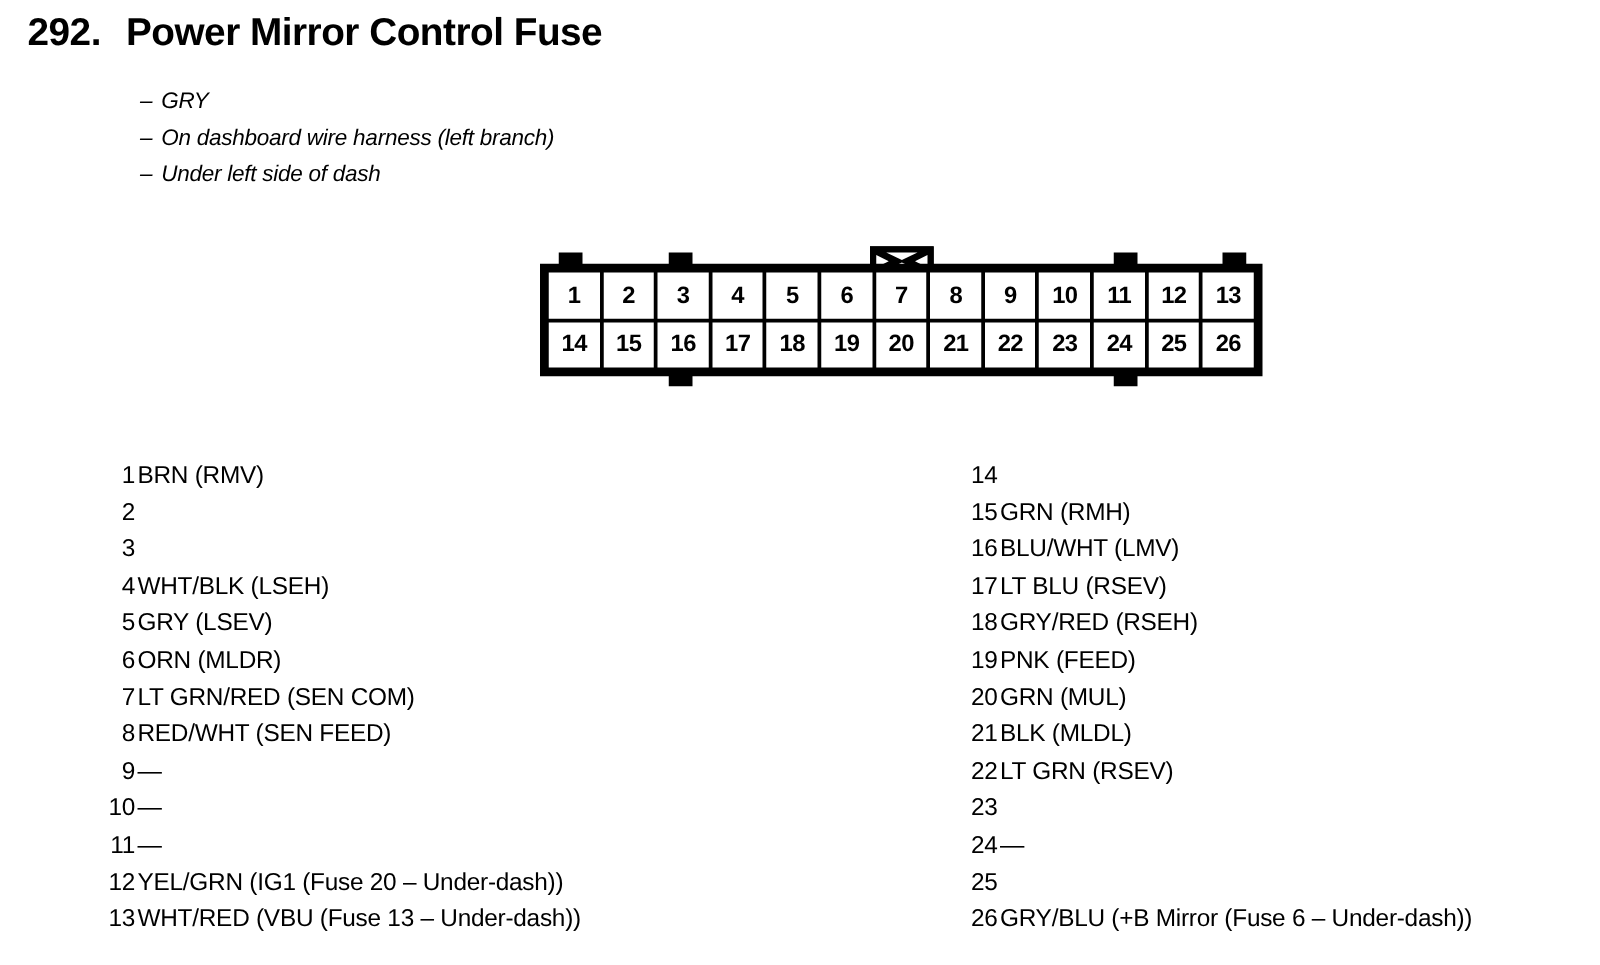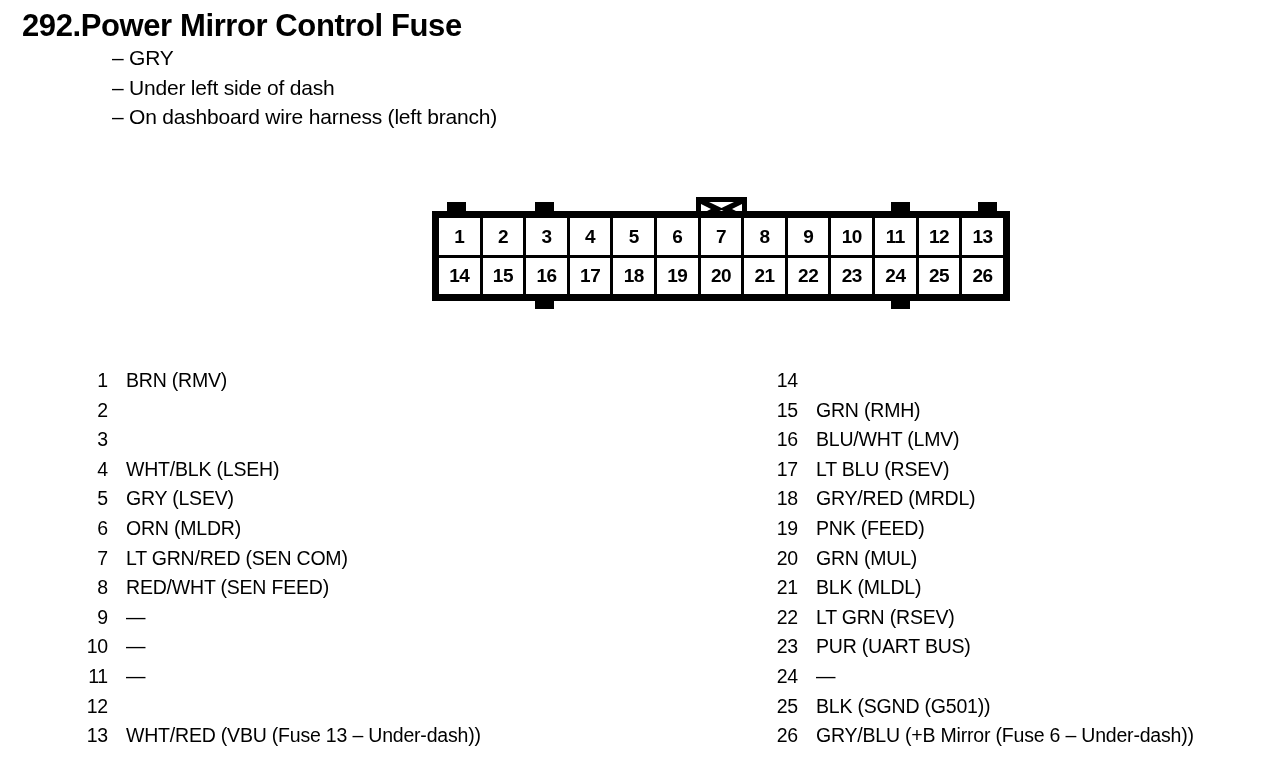--- a/index.html
+++ b/index.html
@@ -21,29 +21,30 @@
   #page-title {
     position: absolute;
     left: 22px;
     top: 9px;
     font-size: 31px;
     font-weight: bold;
     letter-spacing: -0.4px;
     white-space: nowrap;
     line-height: 1.1;
   }
-  #page-title .num { margin-right: 0; text-align: center; }
+  #page-title .num { margin-right: 20px; text-align: center; }
 
   #subtitle-list {
     position: absolute;
     left: 112px;
-    top: 43px;
-    font-size: 21px;
+    top: 66px;
+    font-size: 18px;
     line-height: 29.5px;
     letter-spacing: -0.2px;
+    font-style: italic;
   }
   .subtitle-row { white-space: nowrap; }
   .subtitle-dash { display: inline-block; width: 17px; }
 
   
   #connector-diagram {
     position: absolute;
     left: 432px;
     top: 197px;
     width: 578px;
@@ -131,39 +132,39 @@
     display: flex;
     white-space: nowrap;
   }
   .pin-list-num {
     width: 28px;
     text-align: right;
     flex: 0 0 28px;
     font-weight: normal;
   }
   .pin-list-desc {
-    margin-left: 18px;
+    margin-left: 2px;
   }
 </style>
 </head>
 <body>
 
 <div id="page-title">
   <span class="num">292.</span><span>Power Mirror Control Fuse</span>
 </div>
 
 <div id="subtitle-list">
   <div class="subtitle-row">
     <span class="subtitle-dash">–</span><span>GRY</span>
   </div>
   <div class="subtitle-row">
+    <span class="subtitle-dash">–</span><span>On dashboard wire harness (left branch)</span>
+  </div>
+  <div class="subtitle-row">
     <span class="subtitle-dash">–</span><span>Under left side of dash</span>
-  </div>
-  <div class="subtitle-row">
-    <span class="subtitle-dash">–</span><span>On dashboard wire harness (left branch)</span>
   </div>
 </div>
 
 <div id="connector-diagram">
 
   <div class="conn-key-tab">
     <svg width="51" height="22" viewBox="0 0 51 22" aria-hidden="true">
       <rect x="0" y="0" width="51" height="22" fill="#000000"></rect>
       <polygon points="5,7 5,17 15,12" fill="#ffffff"></polygon>
       <polygon points="46,7 46,17 36,12" fill="#ffffff"></polygon>
@@ -254,20 +255,21 @@
   <div class="pin-list-row">
       <span class="pin-list-num">10</span>
       <span class="pin-list-desc">—</span>
     </div>
   <div class="pin-list-row">
       <span class="pin-list-num">11</span>
       <span class="pin-list-desc">—</span>
     </div>
   <div class="pin-list-row">
       <span class="pin-list-num">12</span>
+      <span class="pin-list-desc">YEL/GRN (IG1 (Fuse 20 – Under-dash))</span>
     </div>
   <div class="pin-list-row">
       <span class="pin-list-num">13</span>
       <span class="pin-list-desc">WHT/RED  (VBU (Fuse 13 – Under-dash))</span>
     </div>
 </div>
 
 <div class="pin-list" id="pin-list-right">
   <div class="pin-list-row">
       <span class="pin-list-num">14</span>
@@ -279,47 +281,45 @@
   <div class="pin-list-row">
       <span class="pin-list-num">16</span>
       <span class="pin-list-desc">BLU/WHT (LMV)</span>
     </div>
   <div class="pin-list-row">
       <span class="pin-list-num">17</span>
       <span class="pin-list-desc">LT BLU (RSEV)</span>
     </div>
   <div class="pin-list-row">
       <span class="pin-list-num">18</span>
-      <span class="pin-list-desc">GRY/RED (MRDL)</span>
+      <span class="pin-list-desc">GRY/RED (RSEH)</span>
     </div>
   <div class="pin-list-row">
       <span class="pin-list-num">19</span>
       <span class="pin-list-desc">PNK (FEED)</span>
     </div>
   <div class="pin-list-row">
       <span class="pin-list-num">20</span>
       <span class="pin-list-desc">GRN (MUL)</span>
     </div>
   <div class="pin-list-row">
       <span class="pin-list-num">21</span>
       <span class="pin-list-desc">BLK (MLDL)</span>
     </div>
   <div class="pin-list-row">
       <span class="pin-list-num">22</span>
       <span class="pin-list-desc">LT GRN (RSEV)</span>
     </div>
   <div class="pin-list-row">
       <span class="pin-list-num">23</span>
-      <span class="pin-list-desc">PUR (UART BUS)</span>
     </div>
   <div class="pin-list-row">
       <span class="pin-list-num">24</span>
       <span class="pin-list-desc">—</span>
     </div>
   <div class="pin-list-row">
       <span class="pin-list-num">25</span>
-      <span class="pin-list-desc">BLK (SGND (G501))</span>
     </div>
   <div class="pin-list-row">
       <span class="pin-list-num">26</span>
       <span class="pin-list-desc">GRY/BLU  (+B Mirror (Fuse 6 – Under-dash))</span>
     </div>
 </div>
 
 </body></html>

